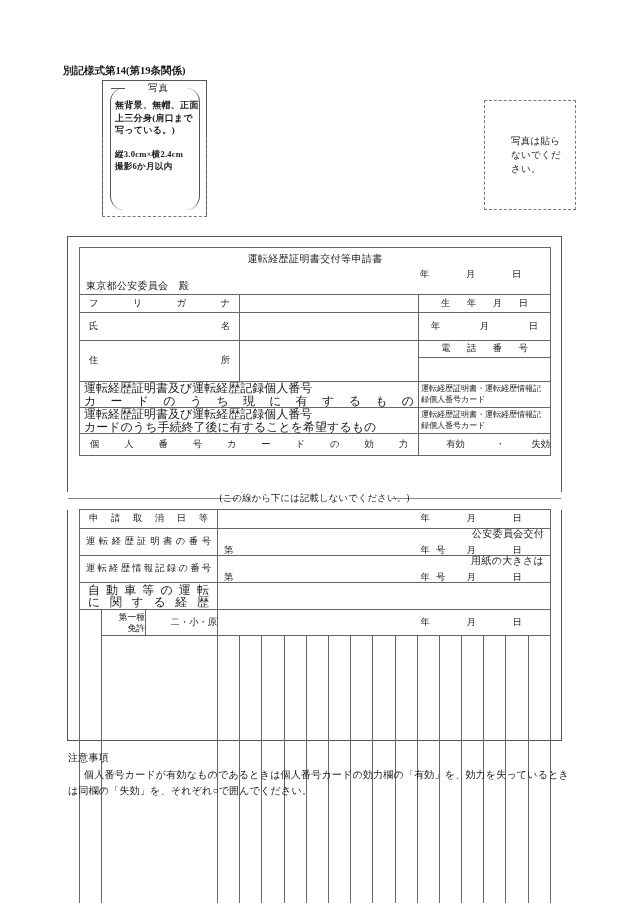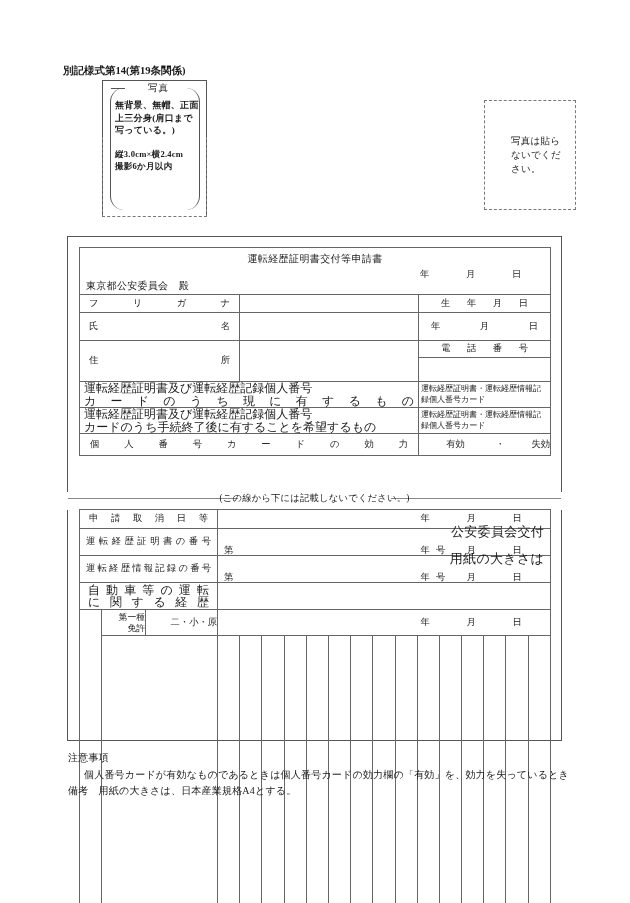--- a/index.html
+++ b/index.html
@@ -146,21 +146,21 @@
     display: flex; justify-content: flex-end;
     padding-right: 10px; font-size: 9.3px;
   }
   .date-spread span { display: inline-block; width: 46px; text-align: center; }
 
   .numrow { position: relative; height: 100%; }
   .numrow .dai { position: absolute; left: 6px; top: 3px; font-size: 9.3px; }
   .numrow .gou { position: absolute; left: 218px; top: 3px; font-size: 9.3px; }
   .numrow .ymd { position: absolute; right: 10px; top: 3px; font-size: 9.3px; }
   .numrow .ymd span { display: inline-block; width: 46px; text-align: center; }
-  .numrow .issuer { position: absolute; right: 6px; bottom: 2px; font-size: 13px; letter-spacing: .3px;}
+  .numrow .issuer { position: absolute; right: 6px; bottom: 2px; font-size: 10px; letter-spacing: .3px;}
 
   
   .vert {
     writing-mode: vertical-rl;
     text-orientation: upright;
     font-size: 9.2px;
     line-height: 1.05;
     letter-spacing: 1px;
     height: 100%;
     display: flex; align-items: center; justify-content: center;
@@ -567,16 +567,16 @@
             <span class="vert">け引二</span>
           </td>
       </tr>
 
     </tbody>
   </table>
 
   <div class="notes">
     <div class="t1">注意事項</div>
     <div class="t2">個人番号カードが有効なものであるときは個人番号カードの効力欄の「有効」を、効力を失っているとき</div>
-    <div class="t4">備考　用紙の大きさは、日本産業規格A4とする。</div>
+    <div class="t3">は同欄の「失効」を、それぞれ○で囲んでください。</div>
   </div>
 
 </div>
 
 </body></html>

